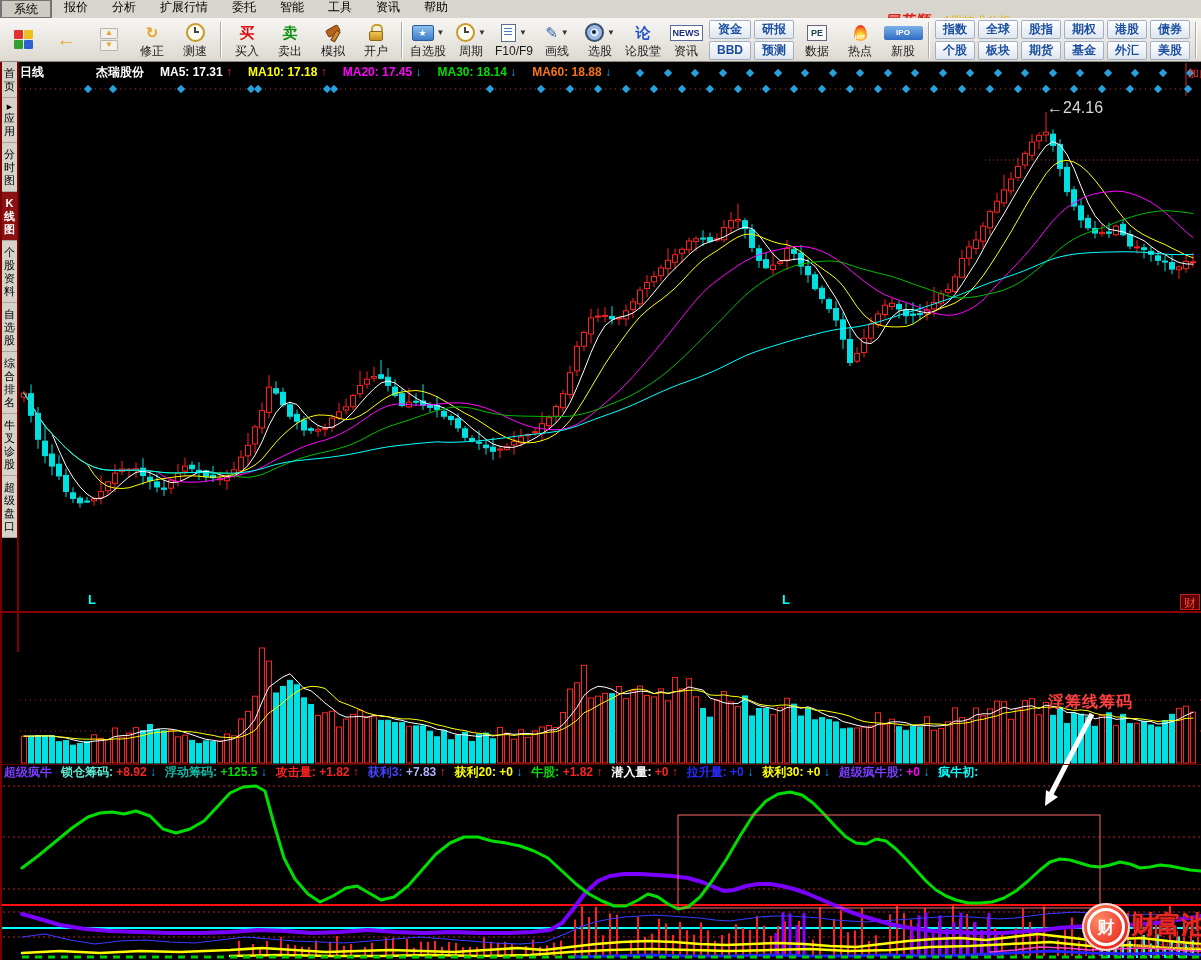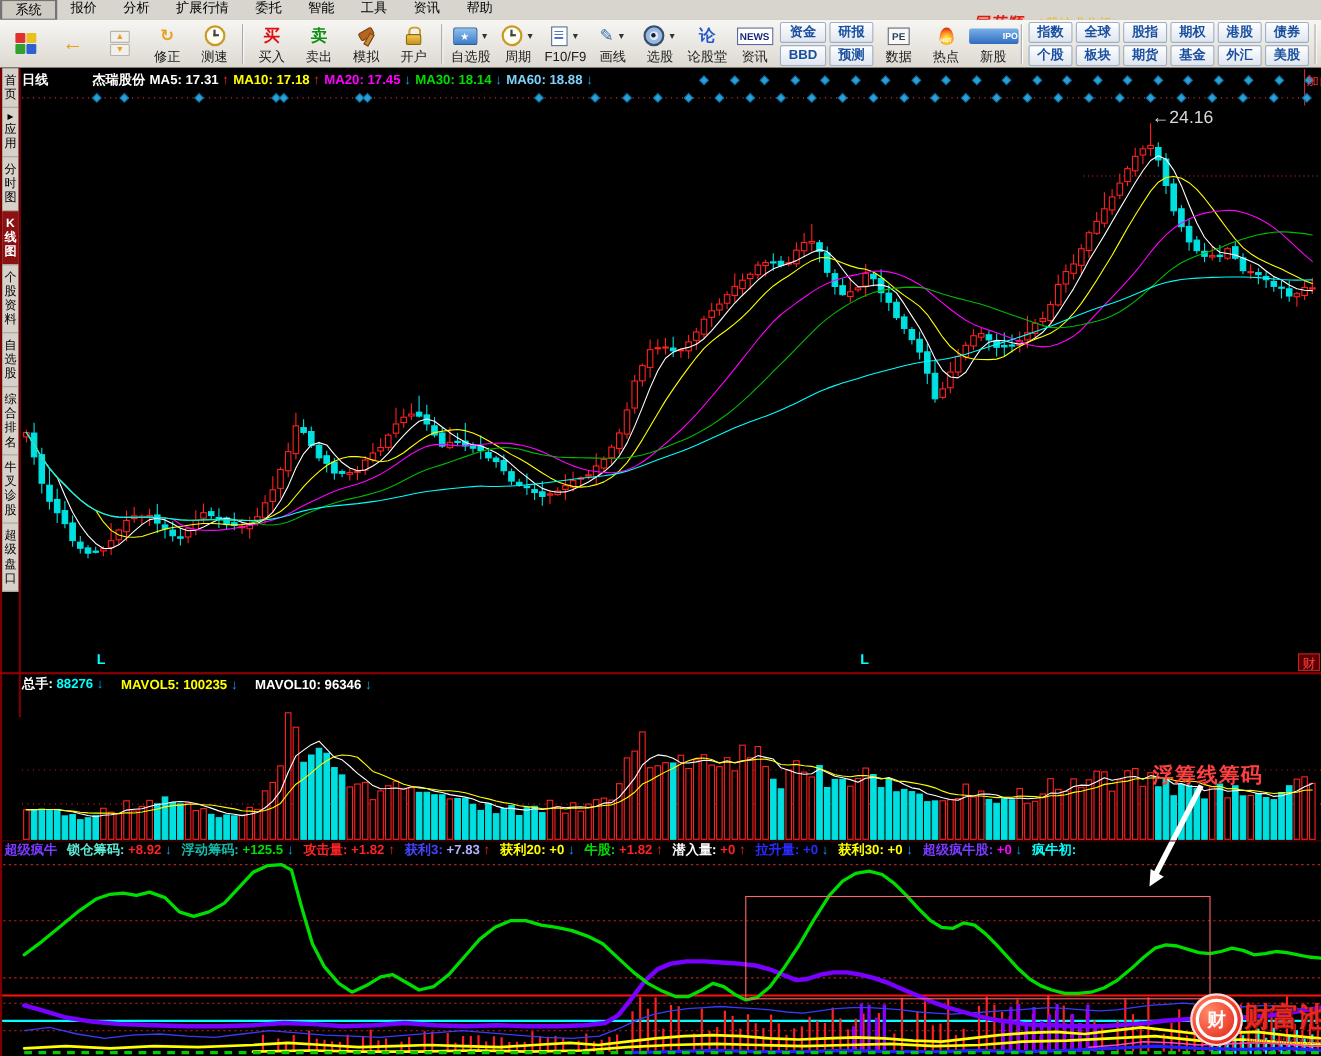--- a/index.html
+++ b/index.html
@@ -58,46 +58,46 @@
            background:radial-gradient(circle,#dce8f8 35%,#9ab8e0 40%);position:relative;}
   .i-radar::before{content:"";position:absolute;left:5px;top:5px;width:4px;height:4px;background:#123;border-radius:50%;}
   .i-news{font-weight:800;font-size:9px;color:#1a2a7a;border:1px solid #5a6aa0;background:#fff;
           padding:2px 2px;letter-spacing:0;}
   .i-pe{width:18px;height:14px;background:#f8f8f8;border:1px solid #667;display:flex;align-items:center;
         justify-content:center;font-size:9px;font-weight:bold;color:#245;}
   .i-flame{width:13px;height:16px;background:radial-gradient(circle at 50% 68%,#ffe040 18%,#ff8020 55%,#e02810 82%);
            border-radius:50% 50% 50% 50%/65% 65% 35% 35%;position:relative;}
   .i-flame::after{content:"HOT";position:absolute;left:0;right:0;bottom:1px;text-align:center;font-size:5px;
                   font-weight:bold;color:#fff;}
-  .i-ipo{width:14px;height:14px;background:linear-gradient(#7ab0e8,#2e6cc0);border-radius:2px;color:#fff;
-         font-size:8px;font-weight:bold;display:flex;align-items:center;justify-content:center;padding-left:31px;}
+  .i-ipo{width:39px;height:14px;background:linear-gradient(#7ab0e8,#2e6cc0);border-radius:2px;color:#fff;
+         font-size:8px;font-weight:bold;display:flex;align-items:center;justify-content:center;}
   
   .chart-root{position:absolute;left:0;top:62px;width:1201px;height:898px;background:#000;}
   .red-left{position:absolute;left:0;top:62px;width:2px;height:898px;background:#7a0000;}
   .red-sideright{position:absolute;left:17px;top:62px;width:2px;height:590px;background:#7a0000;}
   .divider1{position:absolute;left:0;top:611px;width:1201px;height:2px;background:#8b0000;}
   .divider2{position:absolute;left:0;top:764px;width:1201px;height:1px;background:#5a0000;}
   
   .sidebar{position:absolute;left:2px;top:62px;width:15px;background:#d6d2ca;display:flex;flex-direction:column;}
   .side-item{width:100%;padding:5px 0;display:flex;flex-direction:column;align-items:center;gap:1px;
              font-size:11px;color:#000;border-bottom:1px solid #a8a49c;}
   .side-item span{display:block;line-height:12px;}
   .side-item .play{font-size:7px;line-height:8px;}
   .side-item.active{background:#8b1212;color:#fff;font-weight:bold;}
   
-  .kline-header{position:absolute;left:20px;top:64px;height:16px;display:flex;gap:4px;align-items:center;
+  .kline-header{position:absolute;left:20px;top:64px;height:16px;display:flex;gap:16px;align-items:center;
                 font-size:12px;font-weight:bold;white-space:nowrap;}
   .vol-header{position:absolute;left:20px;top:614px;height:15px;display:flex;gap:16px;align-items:center;
               font-size:12px;font-weight:bold;white-space:nowrap;}
   .ind-header{position:absolute;left:4px;top:765px;height:14px;display:flex;gap:9px;align-items:center;
               font-size:12px;font-weight:bold;white-space:nowrap;}
   .arrow-up{color:#ff2222;} .arrow-down{color:#00aaff;}
   
   .hi-label{position:absolute;left:1047px;top:99px;color:#d8d8d8;font-size:16px;}
-  .float-label{position:absolute;left:1048px;top:692px;color:#ff4040;font-size:19px;letter-spacing:1px;font-weight:bold;}
+  .float-label{position:absolute;left:1048px;top:692px;color:#ff4040;font-size:16px;letter-spacing:1px;font-weight:bold;}
   .corner-tag{position:absolute;left:1188px;top:66px;width:13px;overflow:hidden;color:#ff3030;font-size:11px;white-space:nowrap;}
   .l-mark{position:absolute;top:592px;color:#00ffff;font-size:13px;font-weight:bold;}
   .cai-tag{position:absolute;left:1180px;top:594px;width:20px;height:16px;background:#5a0000;border:1px solid #c02020;
            color:#ff4040;font-size:12px;line-height:16px;text-align:center;box-sizing:border-box;}
   
   .wm-logo{position:absolute;left:1082px;top:903px;width:48px;height:48px;border-radius:50%;
            background:radial-gradient(circle at 35% 35%,#ff8a66,#e8281e 72%);
            box-shadow:0 0 0 2px #f6dcd6 inset;display:flex;align-items:center;justify-content:center;}
   .wm-ring{width:32px;height:32px;border:3px solid #fff;border-radius:50%;color:#fff;font-weight:bold;
            font-size:17px;display:flex;align-items:center;justify-content:center;}
@@ -1092,26 +1092,21 @@
 <div class="divider1"></div>
 <div class="divider2"></div>
 
 <div class="kline-header" id="kline-header">
       <span style="color: rgb(255, 255, 255);">日线</span>
       <span style="color: rgb(255, 255, 255); margin-left: 36px;">杰瑞股份</span>
       <span><span style="color:#ffffff">MA5: 17.31</span> <span class="arrow-up">↑</span></span>
       <span><span style="color:#ffff00">MA10: 17.18</span> <span class="arrow-up">↑</span></span>
       <span><span style="color:#ff00ff">MA20: 17.45</span> <span class="arrow-down">↓</span></span>
       <span><span style="color:#00dd00">MA30: 18.14</span> <span class="arrow-down">↓</span></span>
-      <span><span style="color:#7dd3fc">MA60: 18.88</span> <span class="arrow-down">↓</span></span>
-    </div>
-<div class="vol-header" id="vol-header">
-      <span><span style="color:#ffffff">总手:</span> <span style="color:#00ffff">88276</span> <span class="arrow-down">↓</span></span>
-      <span><span style="color:#ffff00">MAVOL5:</span> <span style="color:#ffff00">100235</span> <span class="arrow-down">↓</span></span>
-      <span><span style="color:#ffffff">MAVOL10:</span> <span style="color:#ffffff">96346</span> <span class="arrow-down">↓</span></span>
+      <span><span style="color:#f97316">MA60: 18.88</span> <span class="arrow-down">↓</span></span>
     </div>
 <div class="ind-header" id="ind-header">
       <span style="color: rgb(122, 58, 255);">超级疯牛</span>
       <span><span style="color:#5eead4">锁仓筹码:</span> <span style="color:#ff2222">+8.92</span> <span class="arrow-down">↓</span></span>
       <span><span style="color:#14b8a6">浮动筹码:</span> <span style="color:#00dd00">+125.5</span> <span class="arrow-down">↓</span></span>
       <span><span style="color:#ff2222">攻击量:</span> <span style="color:#ff2222">+1.82</span> <span class="arrow-up">↑</span></span>
       <span><span style="color:#4444ff">获利3:</span> <span style="color:#b0b0ff">+7.83</span> <span class="arrow-up">↑</span></span>
       <span><span style="color:#ffff00">获利20:</span> <span style="color:#ffff00">+0</span> <span class="arrow-down">↓</span></span>
       <span><span style="color:#00dd00">牛股:</span> <span style="color:#ff2222">+1.82</span> <span class="arrow-up">↑</span></span>
       <span><span style="color:#ffffff">潜入量:</span> <span style="color:#ff2222">+0</span> <span class="arrow-up">↑</span></span>

